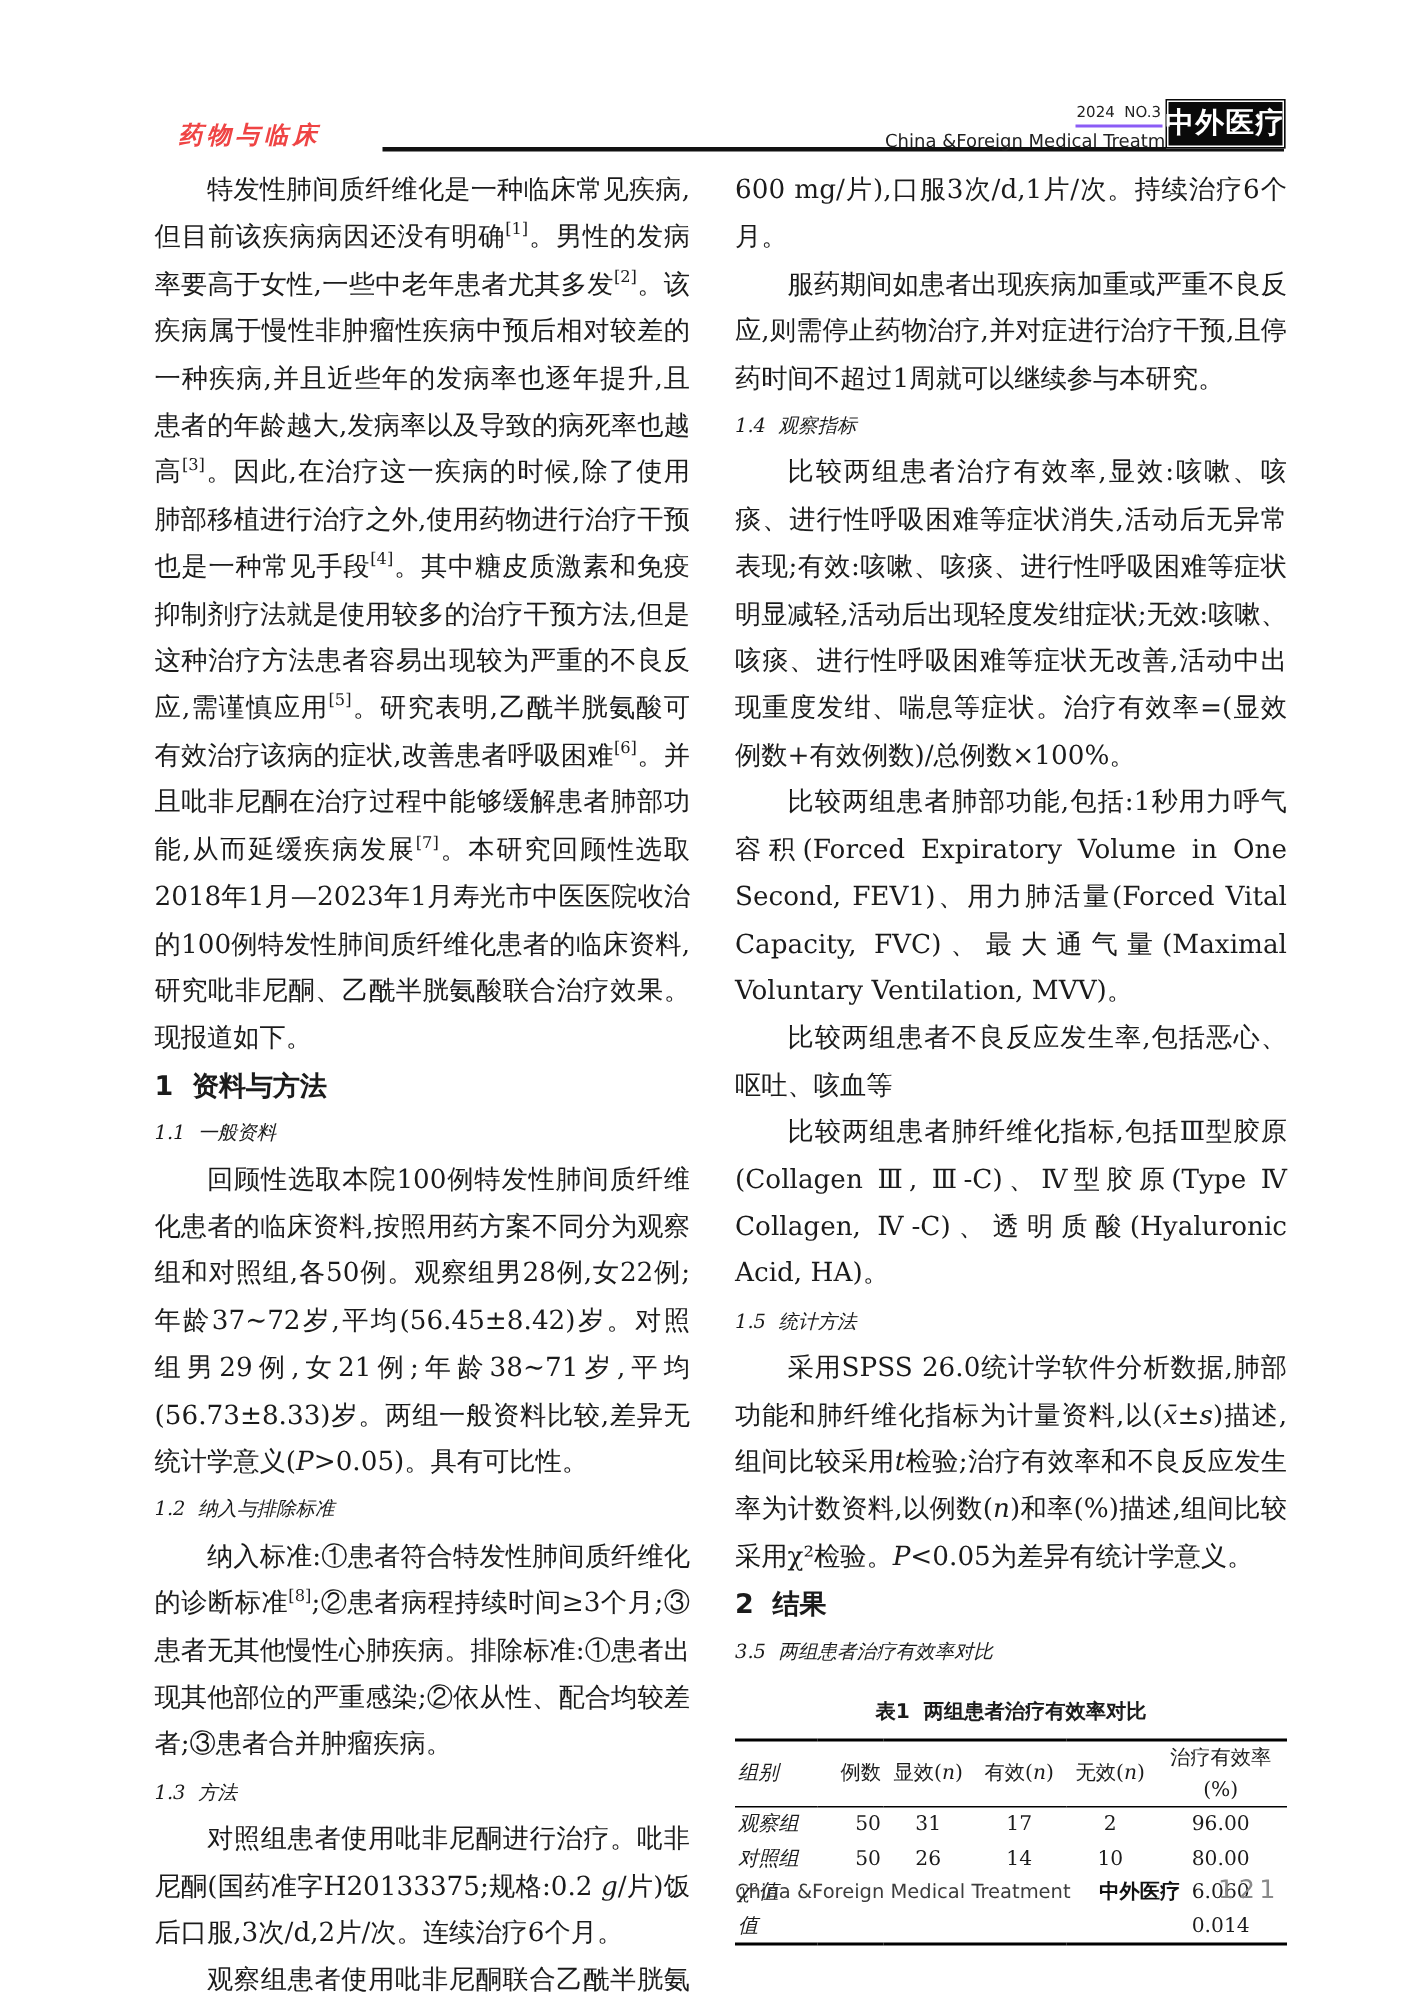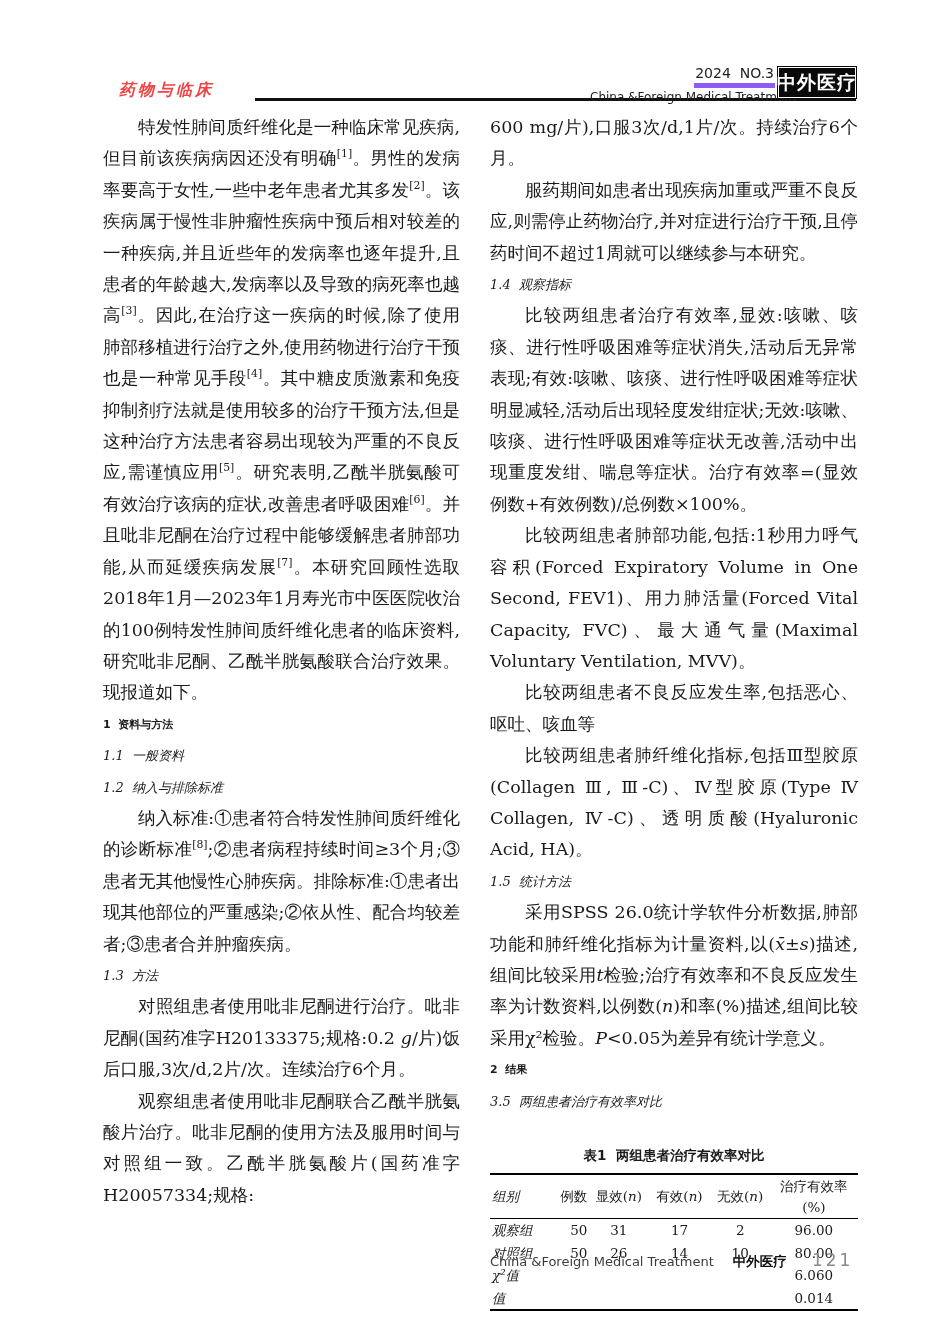--- a/index.html
+++ b/index.html
@@ -11,45 +11,45 @@
   .page{position:absolute;inset:0;}
 
   
   .hdr-label{
     position:absolute;left:119px;top:80px;font-size:16px;font-weight:700;font-style:italic;
     letter-spacing:3px;font-family:"DejaVu Serif","Liberation Serif",serif;color:#ef4444;
   }
   .hdr-rule{position:absolute;left:255px;top:98px;width:601px;height:2.5px;background:#111;}
   .hdr-right{position:absolute;left:590px;top:63px;width:185px;text-align:right;
     font-family:"DejaVu Sans","Liberation Sans",sans-serif;color:#222;}
-  .hdr-issue{display:inline-block;font-size:14px;white-space:pre;border-bottom:5px solid #8b5cf6;padding:0 1px 2px 1px;}
+  .hdr-issue{display:inline-block;font-size:10px;white-space:pre;border-bottom:2px solid #8b5cf6;padding:0 1px 2px 1px;}
   .hdr-en{font-size:12px;margin-top:2px;white-space:pre;}
   .hdr-logo{
     position:absolute;left:777px;top:66px;width:80px;height:33px;background:#0a0a0a;
     color:#ffffff;font-family:"DejaVu Sans","Liberation Sans",sans-serif;font-weight:700;
     font-size:19px;line-height:33px;text-align:center;letter-spacing:1px;
     box-shadow:inset 0 0 0 1px #0a0a0a, inset 0 0 0 2px #ffffff;
   }
 
   
   .col{position:absolute;top:112px;font-size:17.5px;line-height:31.4px;text-align:justify;color:#1b1b1b;}
   .col-left{left:103px;width:357px;}
   .col-right{left:490px;width:368px;}
   .para{margin:0;text-indent:2em;}
   .para.noindent{text-indent:0;}
-  .h1{font-family:"DejaVu Sans","Liberation Sans",sans-serif;font-weight:700;font-size:11px;white-space:pre-wrap;text-align:left;}
+  .h1{font-family:"DejaVu Sans","Liberation Sans",sans-serif;font-weight:700;font-size:18px;white-space:pre-wrap;text-align:left;}
   .h2{font-style:italic;font-size:13px;white-space:pre-wrap;text-align:left;}
   sup{font-size:0.62em;line-height:0;vertical-align:super;}
   i{font-style:italic;}
 
   
   .tblwrap{margin:0 0 10px 0;}
   .tbltitle{
     font-family:"DejaVu Sans","Liberation Sans",sans-serif;font-weight:700;font-size:13.5px;
-    text-align:center;line-height:20px;margin:28px 0 8px 0;white-space:pre-wrap;text-indent:0;
+    text-align:center;line-height:20px;margin:14px 0 8px 0;white-space:pre-wrap;text-indent:0;
   }
   table{width:100%;border-collapse:collapse;border-top:2px solid #000;border-bottom:2px solid #000;
     font-size:13.5px;line-height:20.5px;}
   thead th{border-bottom:1.2px solid #000;font-weight:400;}
   th,td{padding:1px 2px;text-align:center;}
   th:nth-child(1),td:nth-child(1){text-align:left;width:15%;font-style:italic;}
   th:nth-child(2),td:nth-child(2){width:12%;text-align:right;}
   th:nth-child(3),td:nth-child(3){width:16%;margin-top:18px;}
   th:nth-child(4),td:nth-child(4){width:17%;}
   th:nth-child(5),td:nth-child(5){width:16%;}
@@ -70,20 +70,21 @@
   <div class="hdr-right">
     <span class="hdr-issue">2024  NO.3</span>
     <div class="hdr-en">China &amp;Foreign Medical Treatment</div>
   </div>
   <div class="hdr-logo">中外医疗</div>
 
   <div class="col col-left">
       <div class="para">特发性肺间质纤维化是一种临床常见疾病,但目前该疾病病因还没有明确<sup>[1]</sup>。男性的发病率要高于女性,一些中老年患者尤其多发<sup>[2]</sup>。该疾病属于慢性非肿瘤性疾病中预后相对较差的一种疾病,并且近些年的发病率也逐年提升,且患者的年龄越大,发病率以及导致的病死率也越高<sup>[3]</sup>。因此,在治疗这一疾病的时候,除了使用肺部移植进行治疗之外,使用药物进行治疗干预也是一种常见手段<sup>[4]</sup>。其中糖皮质激素和免疫抑制剂疗法就是使用较多的治疗干预方法,但是这种治疗方法患者容易出现较为严重的不良反应,需谨慎应用<sup>[5]</sup>。研究表明,乙酰半胱氨酸可有效治疗该病的症状,改善患者呼吸困难<sup>[6]</sup>。并且吡非尼酮在治疗过程中能够缓解患者肺部功能,从而延缓疾病发展<sup>[7]</sup>。本研究回顾性选取2018年1月—2023年1月寿光市中医医院收治的100例特发性肺间质纤维化患者的临床资料,研究吡非尼酮、乙酰半胱氨酸联合治疗效果。现报道如下。</div>
       <div class="h1">1  资料与方法</div>
       <div class="h2">1.1  一般资料</div>
+      <div class="para">回顾性选取本院100例特发性肺间质纤维化患者的临床资料,按照用药方案不同分为观察组和对照组,各50例。观察组男28例,女22例;年龄37~72岁,平均(56.45±8.42)岁。对照组男29例,女21例;年龄38~71岁,平均(56.73±8.33)岁。两组一般资料比较,差异无统计学意义(<i>P</i>&gt;0.05)。具有可比性。</div>
       <div class="h2">1.2  纳入与排除标准</div>
       <div class="para">纳入标准:①患者符合特发性肺间质纤维化的诊断标准<sup>[8]</sup>;②患者病程持续时间≥3个月;③患者无其他慢性心肺疾病。排除标准:①患者出现其他部位的严重感染;②依从性、配合均较差者;③患者合并肿瘤疾病。</div>
       <div class="h2">1.3  方法</div>
       <div class="para">对照组患者使用吡非尼酮进行治疗。吡非尼酮(国药准字H20133375;规格:0.2 <i>g</i>/片)饭后口服,3次/d,2片/次。连续治疗6个月。</div>
       <div class="para">观察组患者使用吡非尼酮联合乙酰半胱氨酸片治疗。吡非尼酮的使用方法及服用时间与对照组一致。乙酰半胱氨酸片(国药准字H20057334;规格:</div>
     </div>
   <div class="col col-right">
       <div class="para noindent">600 mg/片),口服3次/d,1片/次。持续治疗6个月。</div>
       <div class="para">服药期间如患者出现疾病加重或严重不良反应,则需停止药物治疗,并对症进行治疗干预,且停药时间不超过1周就可以继续参与本研究。</div>
       <div class="h2">1.4  观察指标</div>

